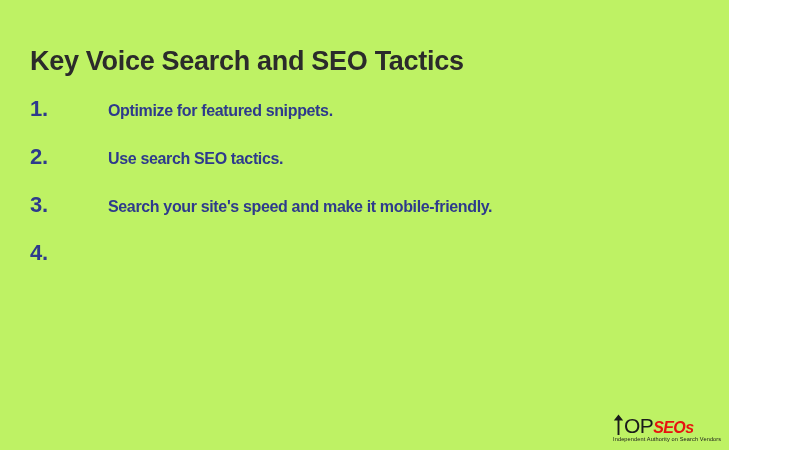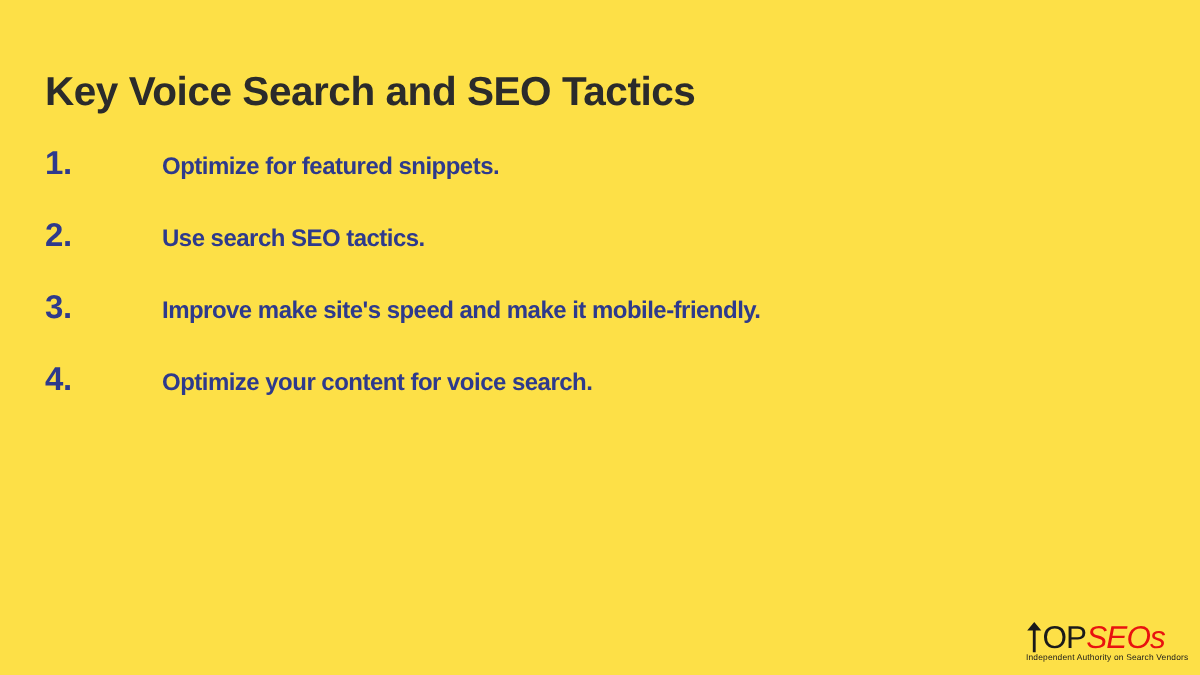--- a/index.html
+++ b/index.html
@@ -8,23 +8,23 @@
   }
   body {
     width: 800px;
     height: 450px;
     background: #ffffff;
     font-family: "Liberation Sans", sans-serif;
     overflow: hidden;
   }
   .slide {
     position: relative;
-    width: 800px;
+    width: 729px;
     height: 450px;
-    background: #fde047;
+    background: #bef264;
     box-sizing: border-box;
   }
 
   
   .slide-title {
     position: absolute;
     left: 30px;
     top: 28px;
     width: 740px;
     font-size: 27px;
@@ -88,22 +88,22 @@
   .logo-op {
     font-size: 21px;
     font-weight: 500;
     color: #1a1a1a;
     letter-spacing: -0.6px;
     font-family: "Liberation Sans", sans-serif;
     position: relative;
     top: 1px;
   }
   .logo-seos {
-    font-size: 21px;
-    font-weight: normal;
+    font-size: 16px;
+    font-weight: bold;
     font-style: italic;
     color: #e8130f;
     letter-spacing: -0.6px;
     font-family: "Liberation Sans", sans-serif;
     position: relative;
     top: 1px;
   }
   .logo-tagline {
     margin-top: 1px;
     font-size: 5.6px;
@@ -128,26 +128,25 @@
       <span class="tactic-text">Optimize for featured snippets.</span>
     </div>
 
     <div class="tactic-row">
       <span class="tactic-number">2.</span>
       <span class="tactic-text">Use search SEO tactics.</span>
     </div>
 
     <div class="tactic-row">
       <span class="tactic-number">3.</span>
-      <span class="tactic-text">Improve make site's speed and make it mobile-friendly.</span>
+      <span class="tactic-text">Search your site's speed and make it mobile-friendly.</span>
     </div>
 
     <div class="tactic-row">
       <span class="tactic-number">4.</span>
-      <span class="tactic-text">Optimize your content for voice search.</span>
     </div>
 
   </div>
 
   <div class="logo">
     <div class="logo-wordmark">
       <span class="logo-arrow">
         <svg viewBox="0 0 11 21" width="11" height="21" aria-hidden="true">
           <path d="M5.5 0.6 L10.2 6.4 L6.45 6.4 L6.45 21 L4.55 21 L4.55 6.4 L0.8 6.4 Z" fill="#1a1a1a"></path>
         </svg>

